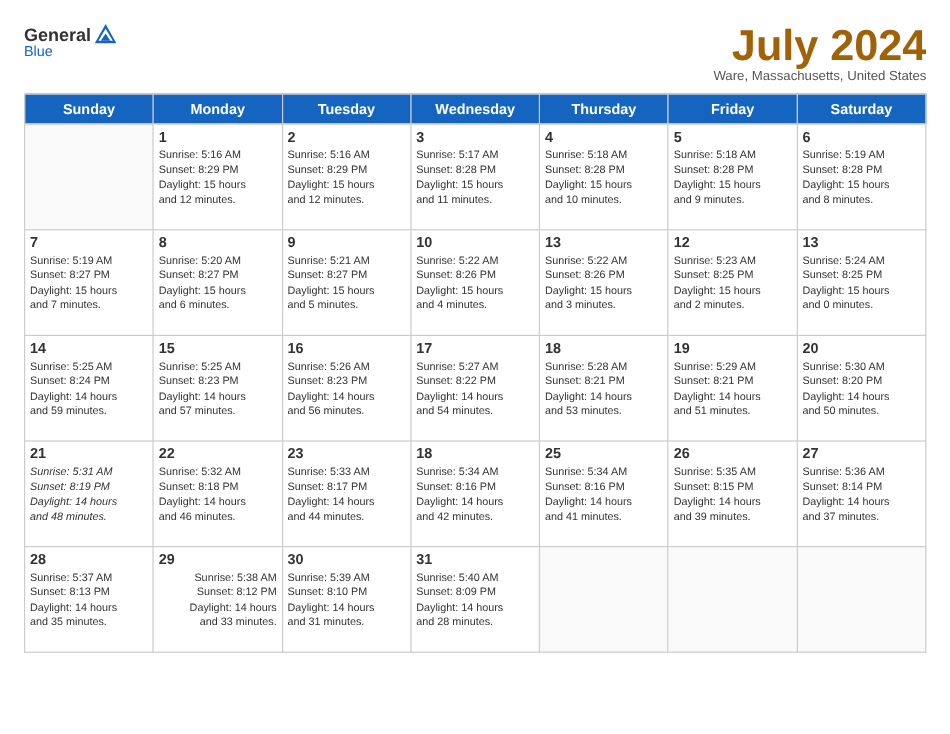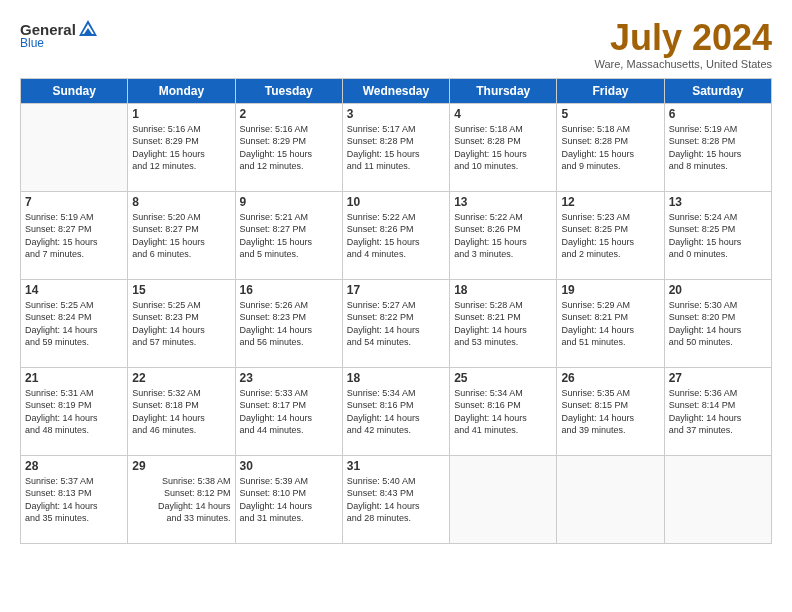--- a/index.html
+++ b/index.html
@@ -263,21 +263,21 @@
             <span class="day-number">20</span>
             <div class="day-info" style="white-space: pre-line;">Sunrise: 5:30 AM
 Sunset: 8:20 PM
 Daylight: 14 hours
 and 50 minutes.</div>
           </td>
         </tr>
         <tr>
           <td>
             <span class="day-number">21</span>
-            <div class="day-info" style="white-space: pre-line;">Sunrise: 5:31 AM
+            <div class="day-info" style="white-space: pre-line; font-style: italic;">Sunrise: 5:31 AM
 Sunset: 8:19 PM
 Daylight: 14 hours
 and 48 minutes.</div>
           </td>
           <td>
             <span class="day-number">22</span>
             <div class="day-info" style="white-space: pre-line;">Sunrise: 5:32 AM
 Sunset: 8:18 PM
 Daylight: 14 hours
 and 46 minutes.</div>
@@ -336,21 +336,21 @@
           <td>
             <span class="day-number">30</span>
             <div class="day-info" style="white-space: pre-line;">Sunrise: 5:39 AM
 Sunset: 8:10 PM
 Daylight: 14 hours
 and 31 minutes.</div>
           </td>
           <td>
             <span class="day-number">31</span>
             <div class="day-info" style="white-space: pre-line;">Sunrise: 5:40 AM
-Sunset: 8:43 PM
+Sunset: 8:09 PM
 Daylight: 14 hours
 and 28 minutes.</div>
           </td>
           <td class="empty"></td>
           <td class="empty"></td>
           <td class="empty"></td>
         </tr>
       </tbody>
   </table>
 </div>

